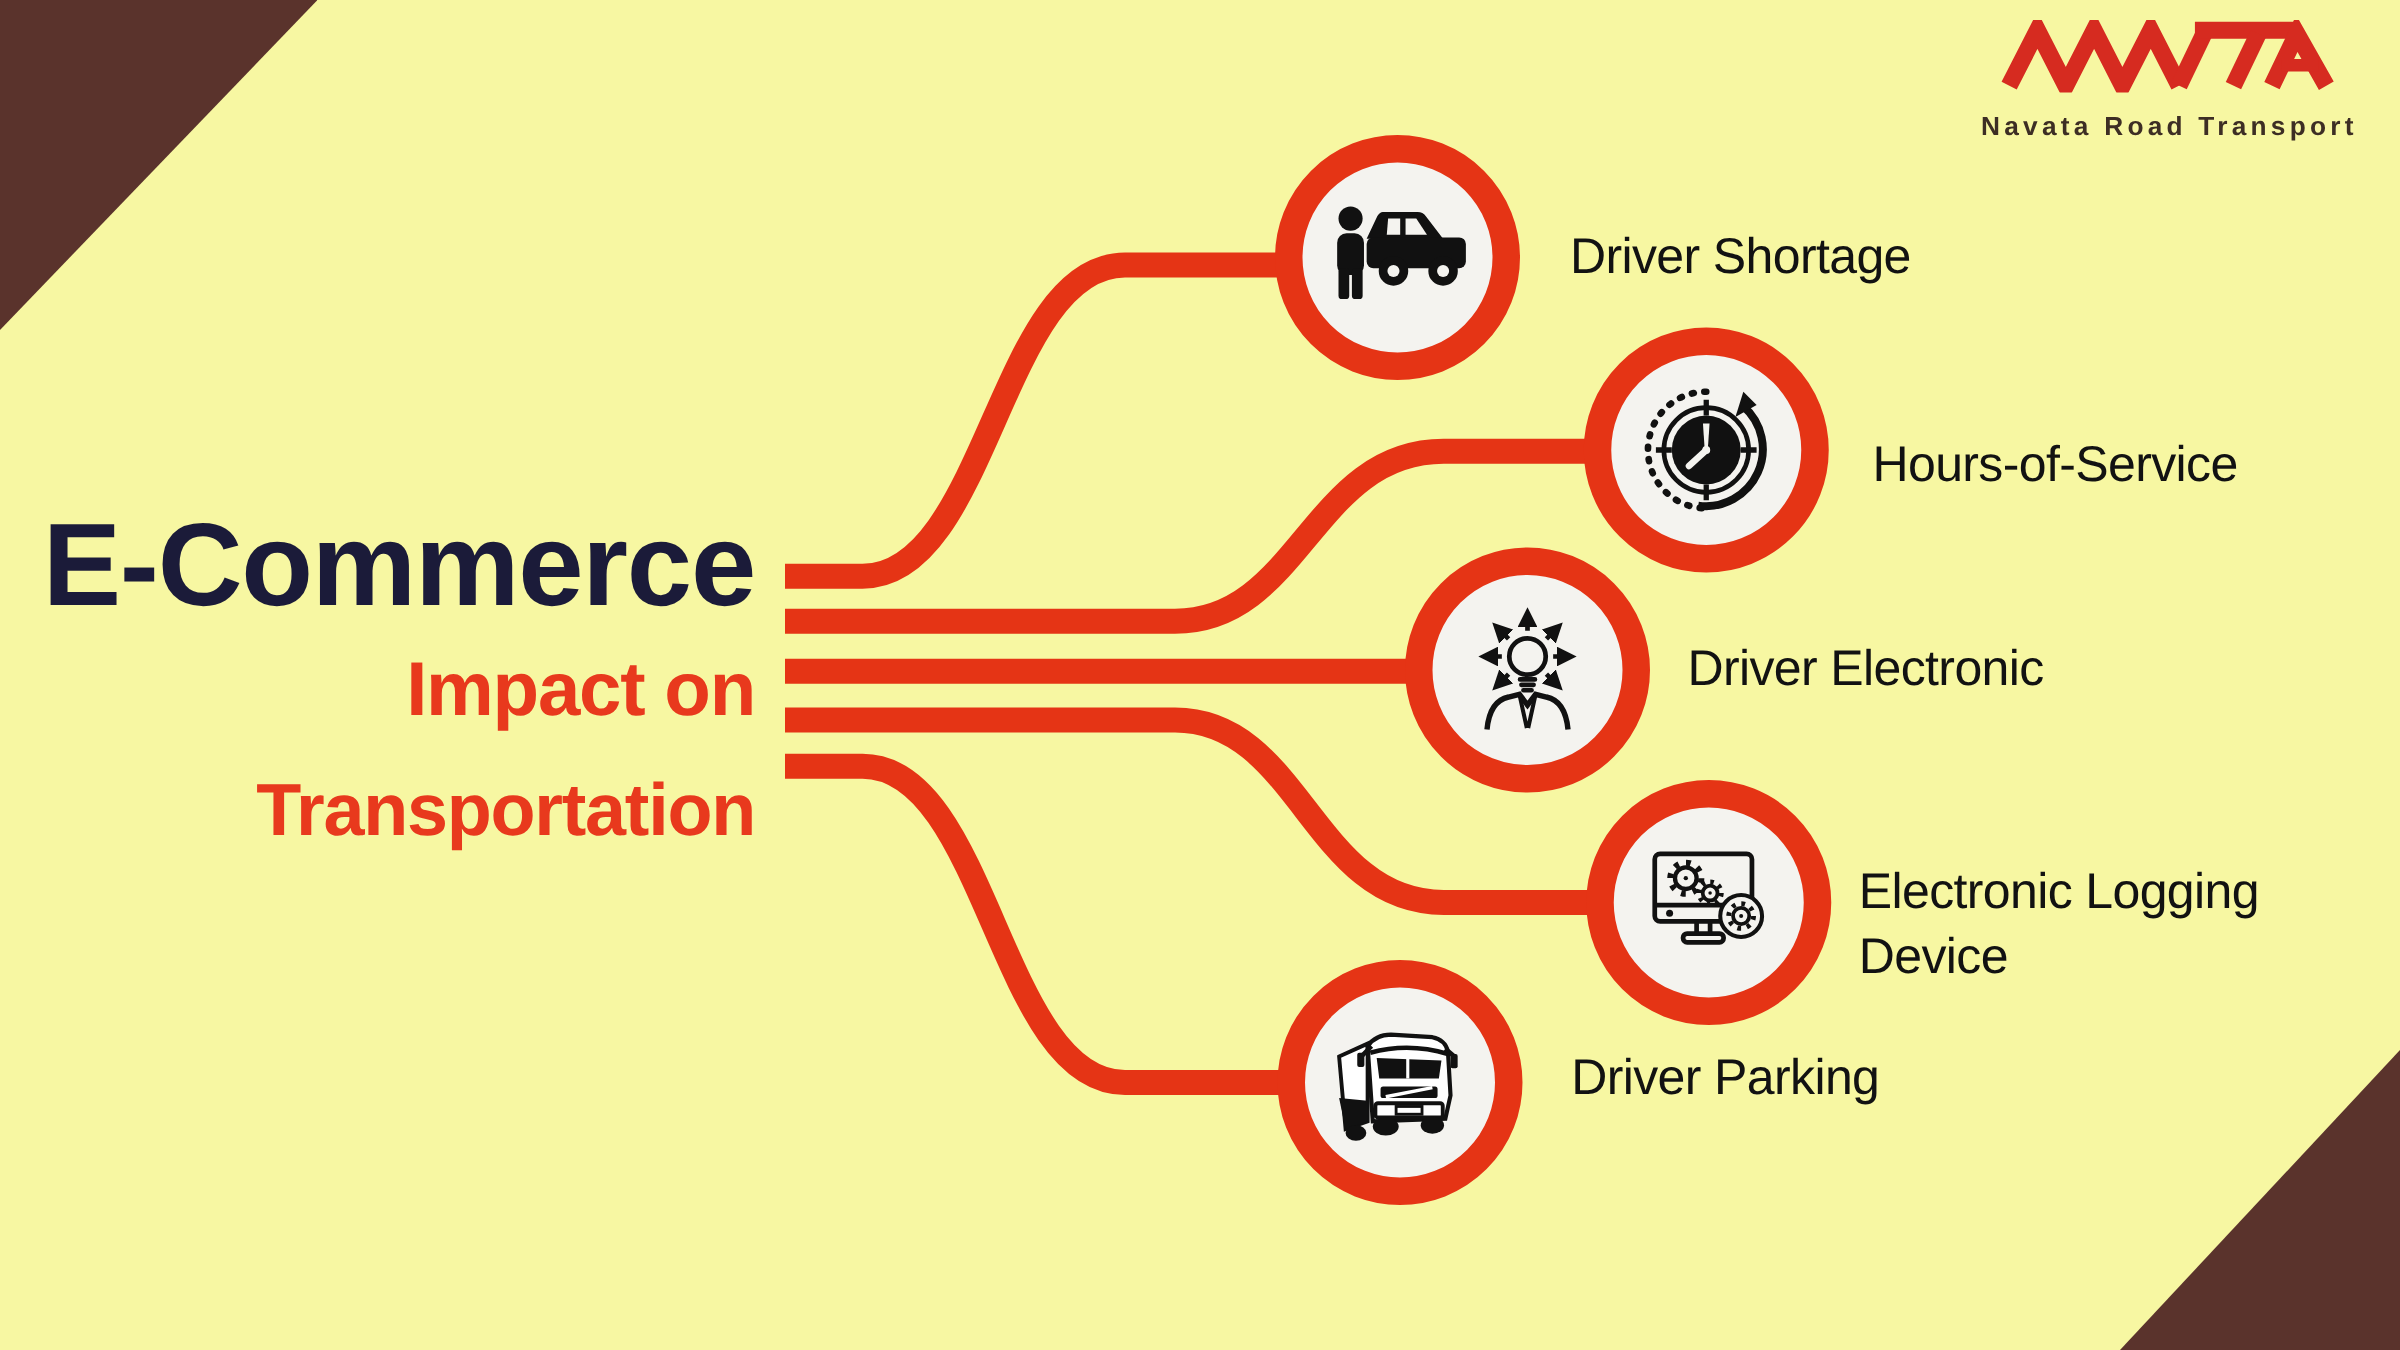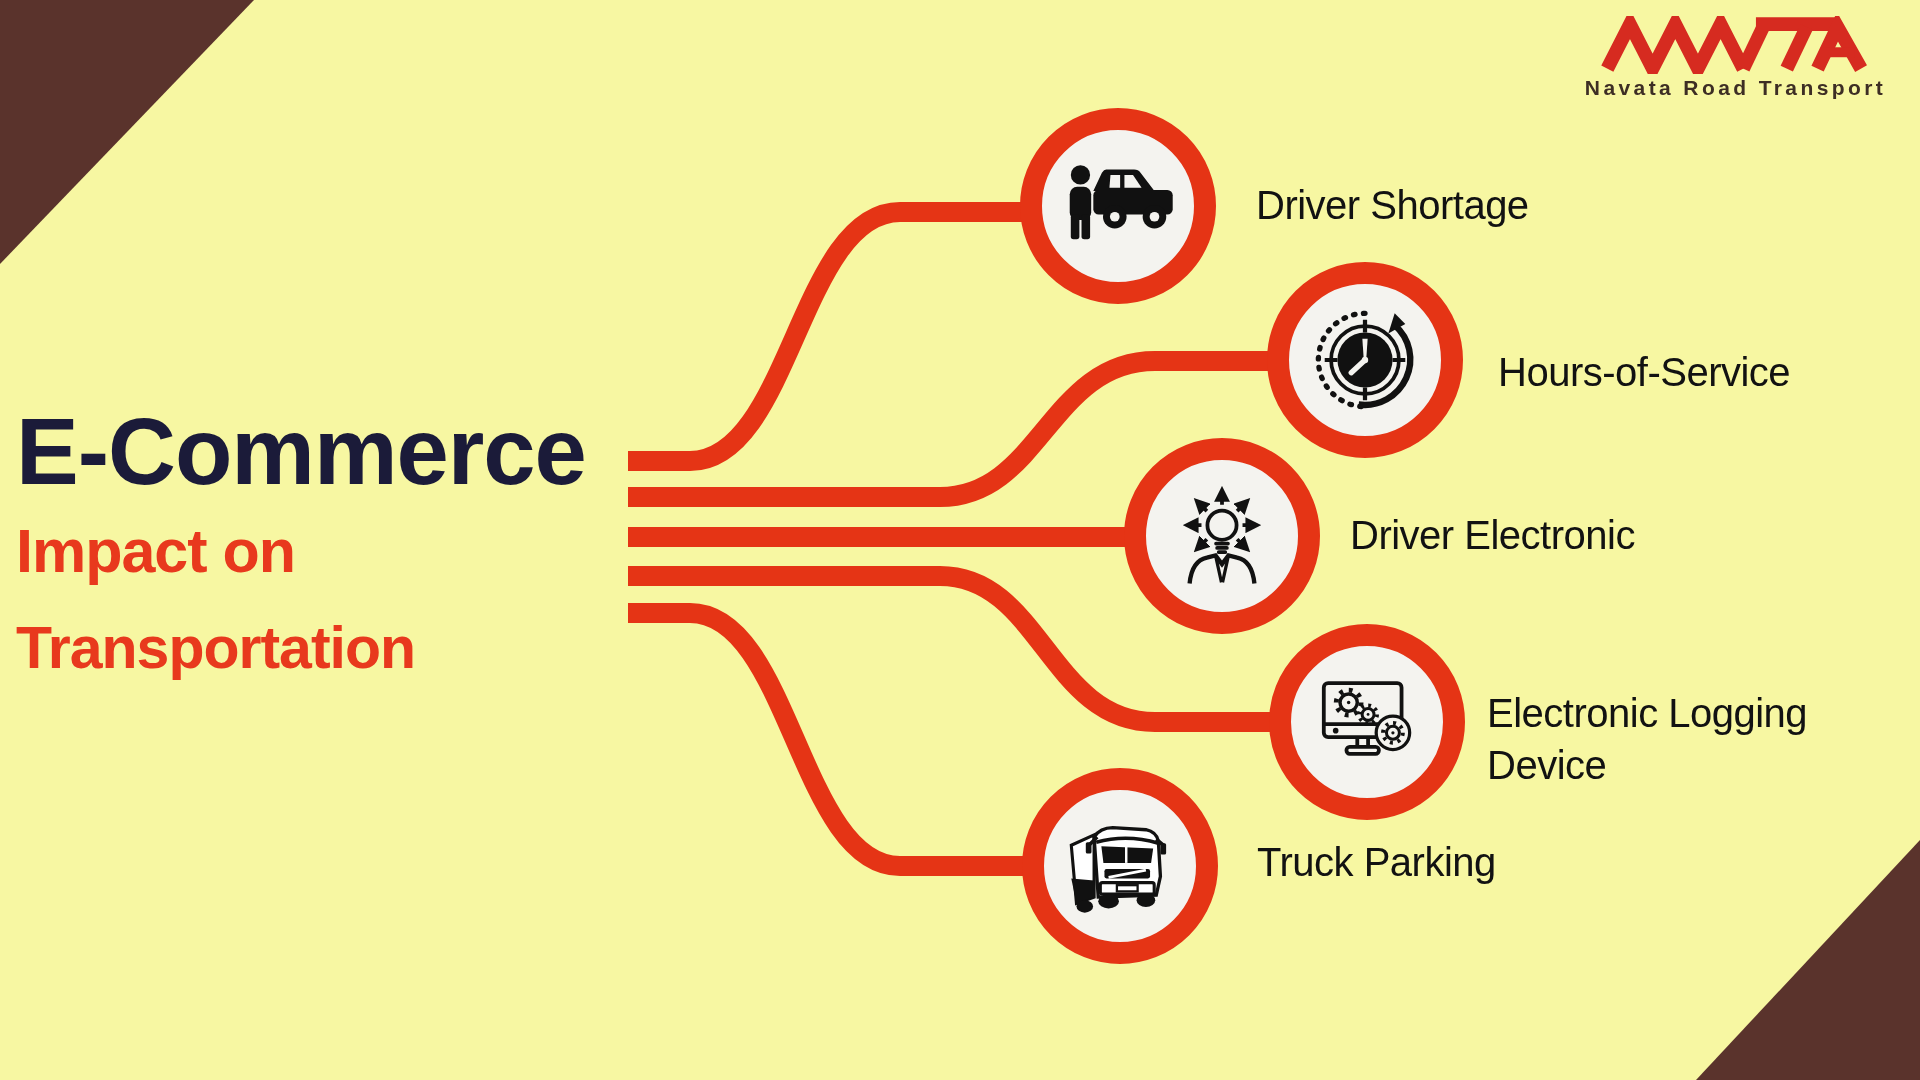--- a/index.html
+++ b/index.html
@@ -8,40 +8,40 @@
     --logo-red:#d62b20; --logo-ink:#3d2e24;
   }
   *{margin:0;padding:0;box-sizing:border-box}
   html,body{width:1920px;height:1080px}
   body{font-family:"Liberation Sans","DejaVu Sans",sans-serif;background:#ddd}
   .canvas{position:relative;width:1920px;height:1080px;background:var(--bg);overflow:hidden}
   .corner{position:absolute;background:var(--corner)}
   .corner.tl{left:0;top:0;width:254px;height:264px;clip-path:polygon(0 0,100% 0,0 100%)}
   .corner.br{right:0;bottom:0;width:224px;height:240px;clip-path:polygon(100% 0,100% 100%,0 100%)}
 
-  .title{position:absolute;left:16px;top:402px;width:604px;text-align:left;font-weight:bold;letter-spacing:-1px}
+  .title{position:absolute;left:0;top:402px;width:604px;text-align:right;font-weight:bold;letter-spacing:-1px}
   .title .t1{font-size:94px;line-height:100px;color:var(--navy)}
   .title .t2{font-size:61px;line-height:98px;color:var(--red-text)}
   .title .t3{font-size:59px;line-height:96px;color:var(--red-text)}
 
   .connectors{position:absolute;left:0;top:0;width:1920px;height:1080px}
   .connectors path{fill:none;stroke:var(--red);stroke-width:20px}
 
   .node{position:absolute;width:196px;height:196px;border-radius:50%;
         background:var(--node-bg);border:22px solid var(--red);
         display:flex;align-items:center;justify-content:center}
   .node svg{display:block}
 
   .nlabel{position:absolute;font-weight:normal;font-size:40px;line-height:52px;
           color:var(--ink);letter-spacing:-0.5px;white-space:nowrap}
   .nlabel.wrap{white-space:normal;width:410px}
 
   .logo{position:absolute;top:16px;right:12px;width:345px;text-align:center}
   .logo svg{display:block;margin:0 auto}
-  .logo .tagline{margin-top:2px;font-size:21px;font-weight:bold;letter-spacing:3.4px;
+  .logo .tagline{margin-top:16px;font-size:21px;font-weight:bold;letter-spacing:3.4px;
                  color:var(--logo-ink);white-space:nowrap}
 
   .stroke{stroke:var(--icon);fill:none;stroke-width:3.5}
   .fill{fill:var(--icon)}
 </style>
 </head>
 <body>
 
 <div class="canvas">
 
@@ -174,15 +174,15 @@
       <ellipse cx="44" cy="84" rx="10" ry="7" class="fill"></ellipse>
       <ellipse cx="80" cy="83" rx="9" ry="6.5" class="fill"></ellipse>
       <ellipse cx="21" cy="89" rx="8" ry="6" class="fill"></ellipse>
     </svg>
   </div>
 
   <div class="nlabel" style="left:1256px;top:179px">Driver Shortage</div>
   <div class="nlabel" style="left:1498px;top:346px">Hours-of-Service</div>
   <div class="nlabel" style="left:1350px;top:509px">Driver Electronic</div>
   <div class="nlabel wrap" style="left:1487px;top:687px">Electronic Logging Device</div>
-  <div class="nlabel" style="left:1257px;top:836px">Truck Parking</div>
+  <div class="nlabel" style="left:1257px;top:836px">Driver Parking</div>
 
 </div>
 
 </body></html>

